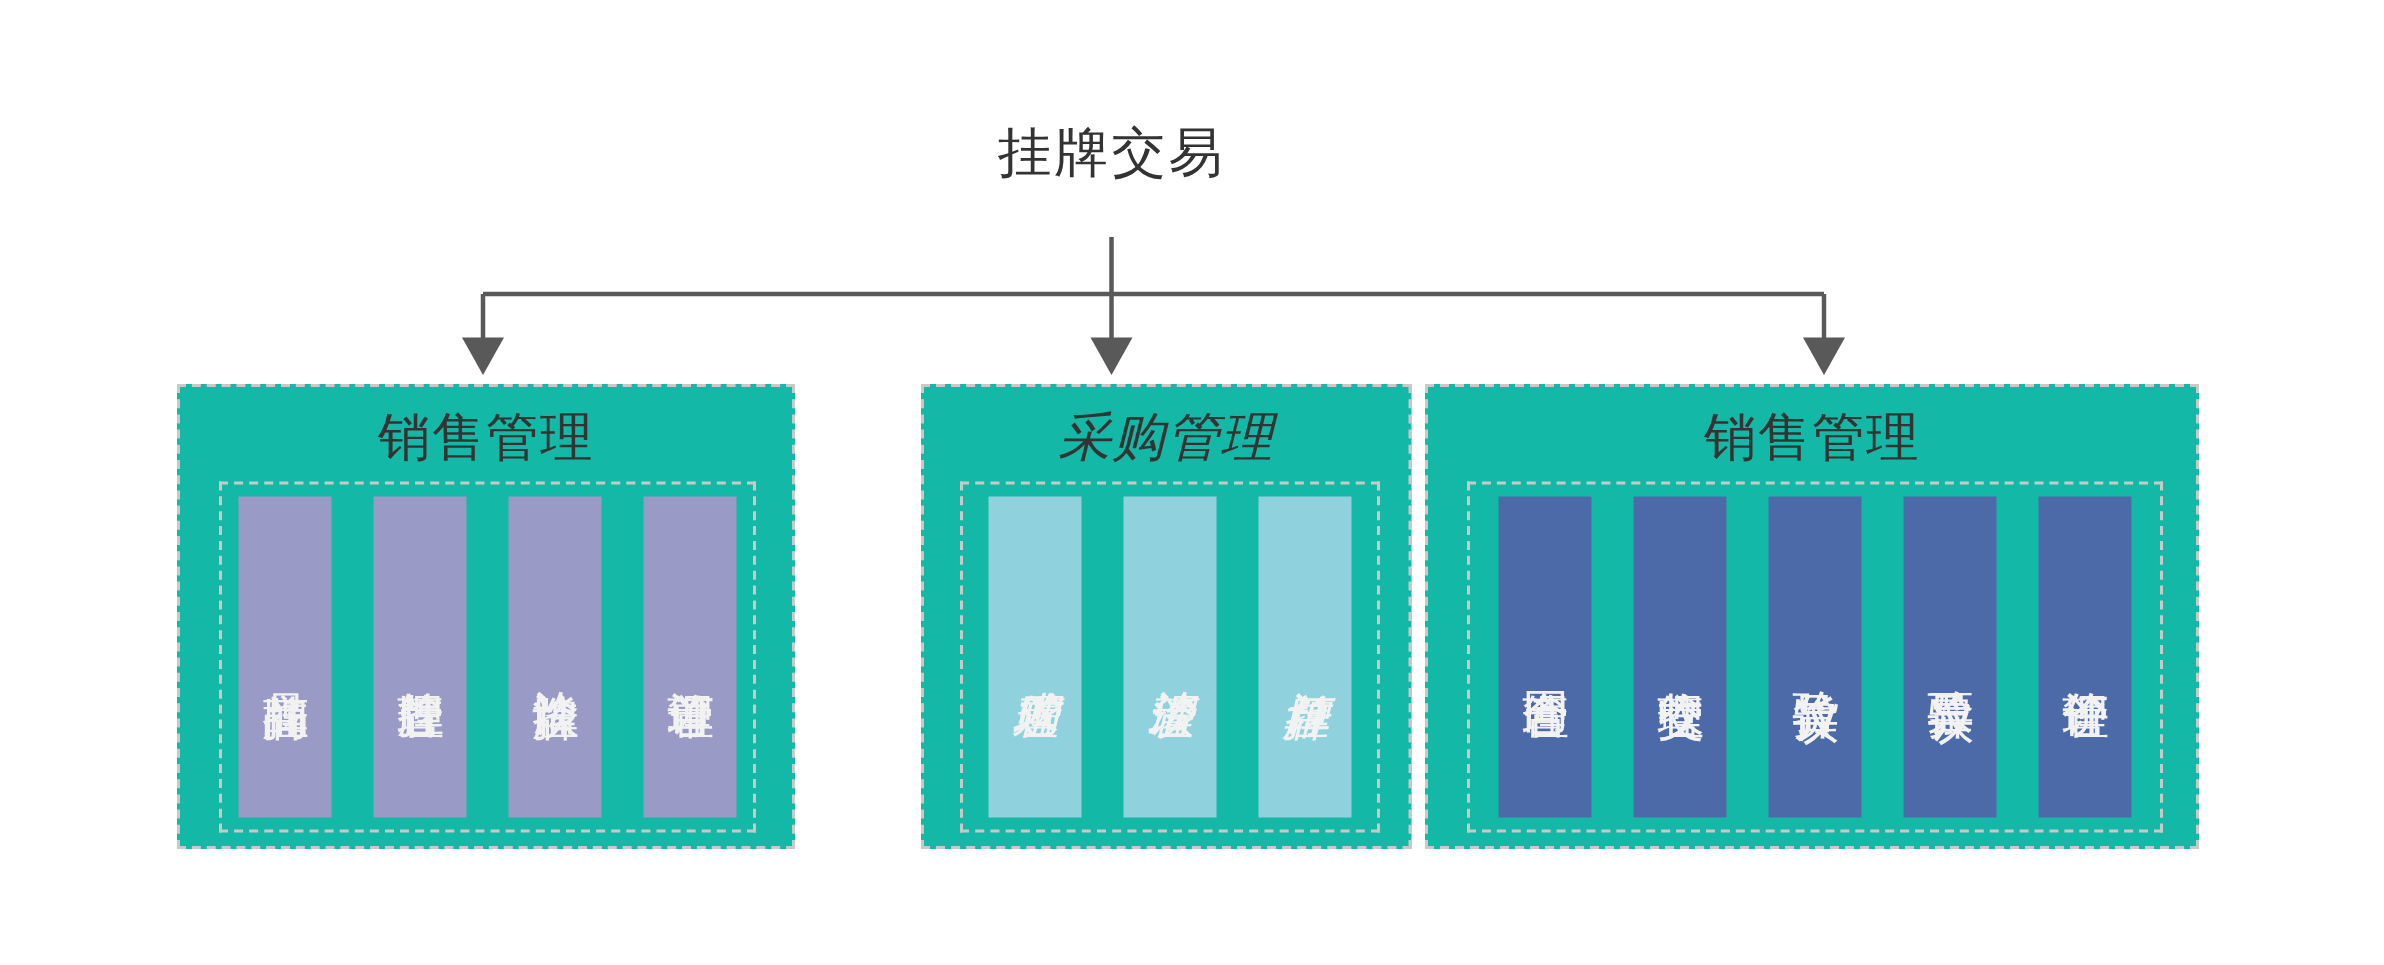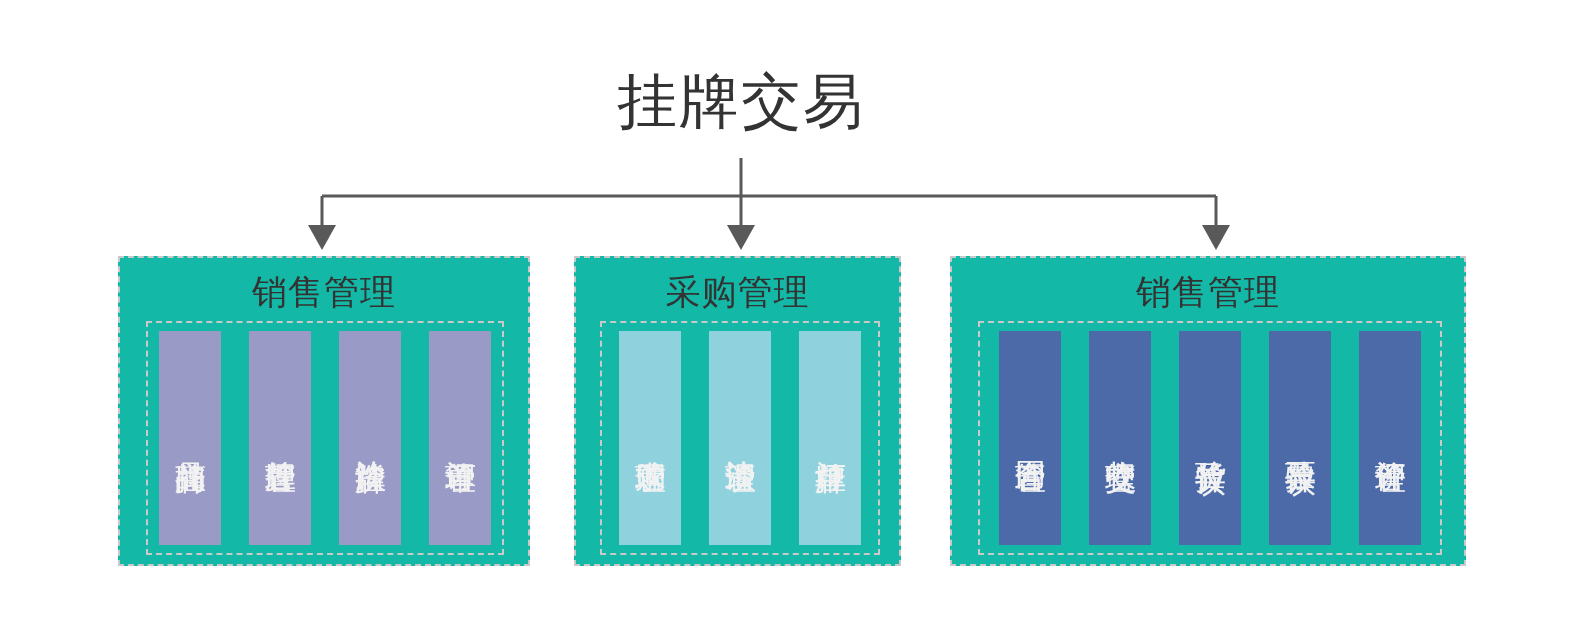--- a/index.html
+++ b/index.html
@@ -18,21 +18,21 @@
     overflow: hidden;
   }
 
   
   .root-title {
     position: absolute;
     left: 0;
     top: 72px;
     width: 1482px;
     text-align: center;
-    font-size: 60px;
+    font-size: 36px;
     line-height: 60px;
     color: #333333;
     letter-spacing: 2px;
     white-space: nowrap;
   }
 
   
   .conn-svg {
     position: absolute;
     left: 0;
@@ -90,21 +90,21 @@
     color: #f2f2f2;
     letter-spacing: 1px;
     white-space: nowrap;
     text-align: center;
   }
 
   
   #group-0 { left: 118px; top: 256px; width: 412px; height: 310px; }
   #group-0 .group-inner { left: 26px; top: 63px; width: 358px; height: 234px; }
 
-  #group-1 { left: 574px; top: 256px; width: 327px; height: 310px; }
+  #group-1 { left: 614px; top: 256px; width: 327px; height: 310px; font-style: italic; }
   #group-1 .group-inner { left: 24px; top: 63px; width: 280px; height: 234px; }
 
   #group-2 { left: 950px; top: 256px; width: 516px; height: 310px; }
   #group-2 .group-inner { left: 26px; top: 63px; width: 464px; height: 234px; }
 </style>
 </head>
 <body>
 
 <div id="canvas">
 

